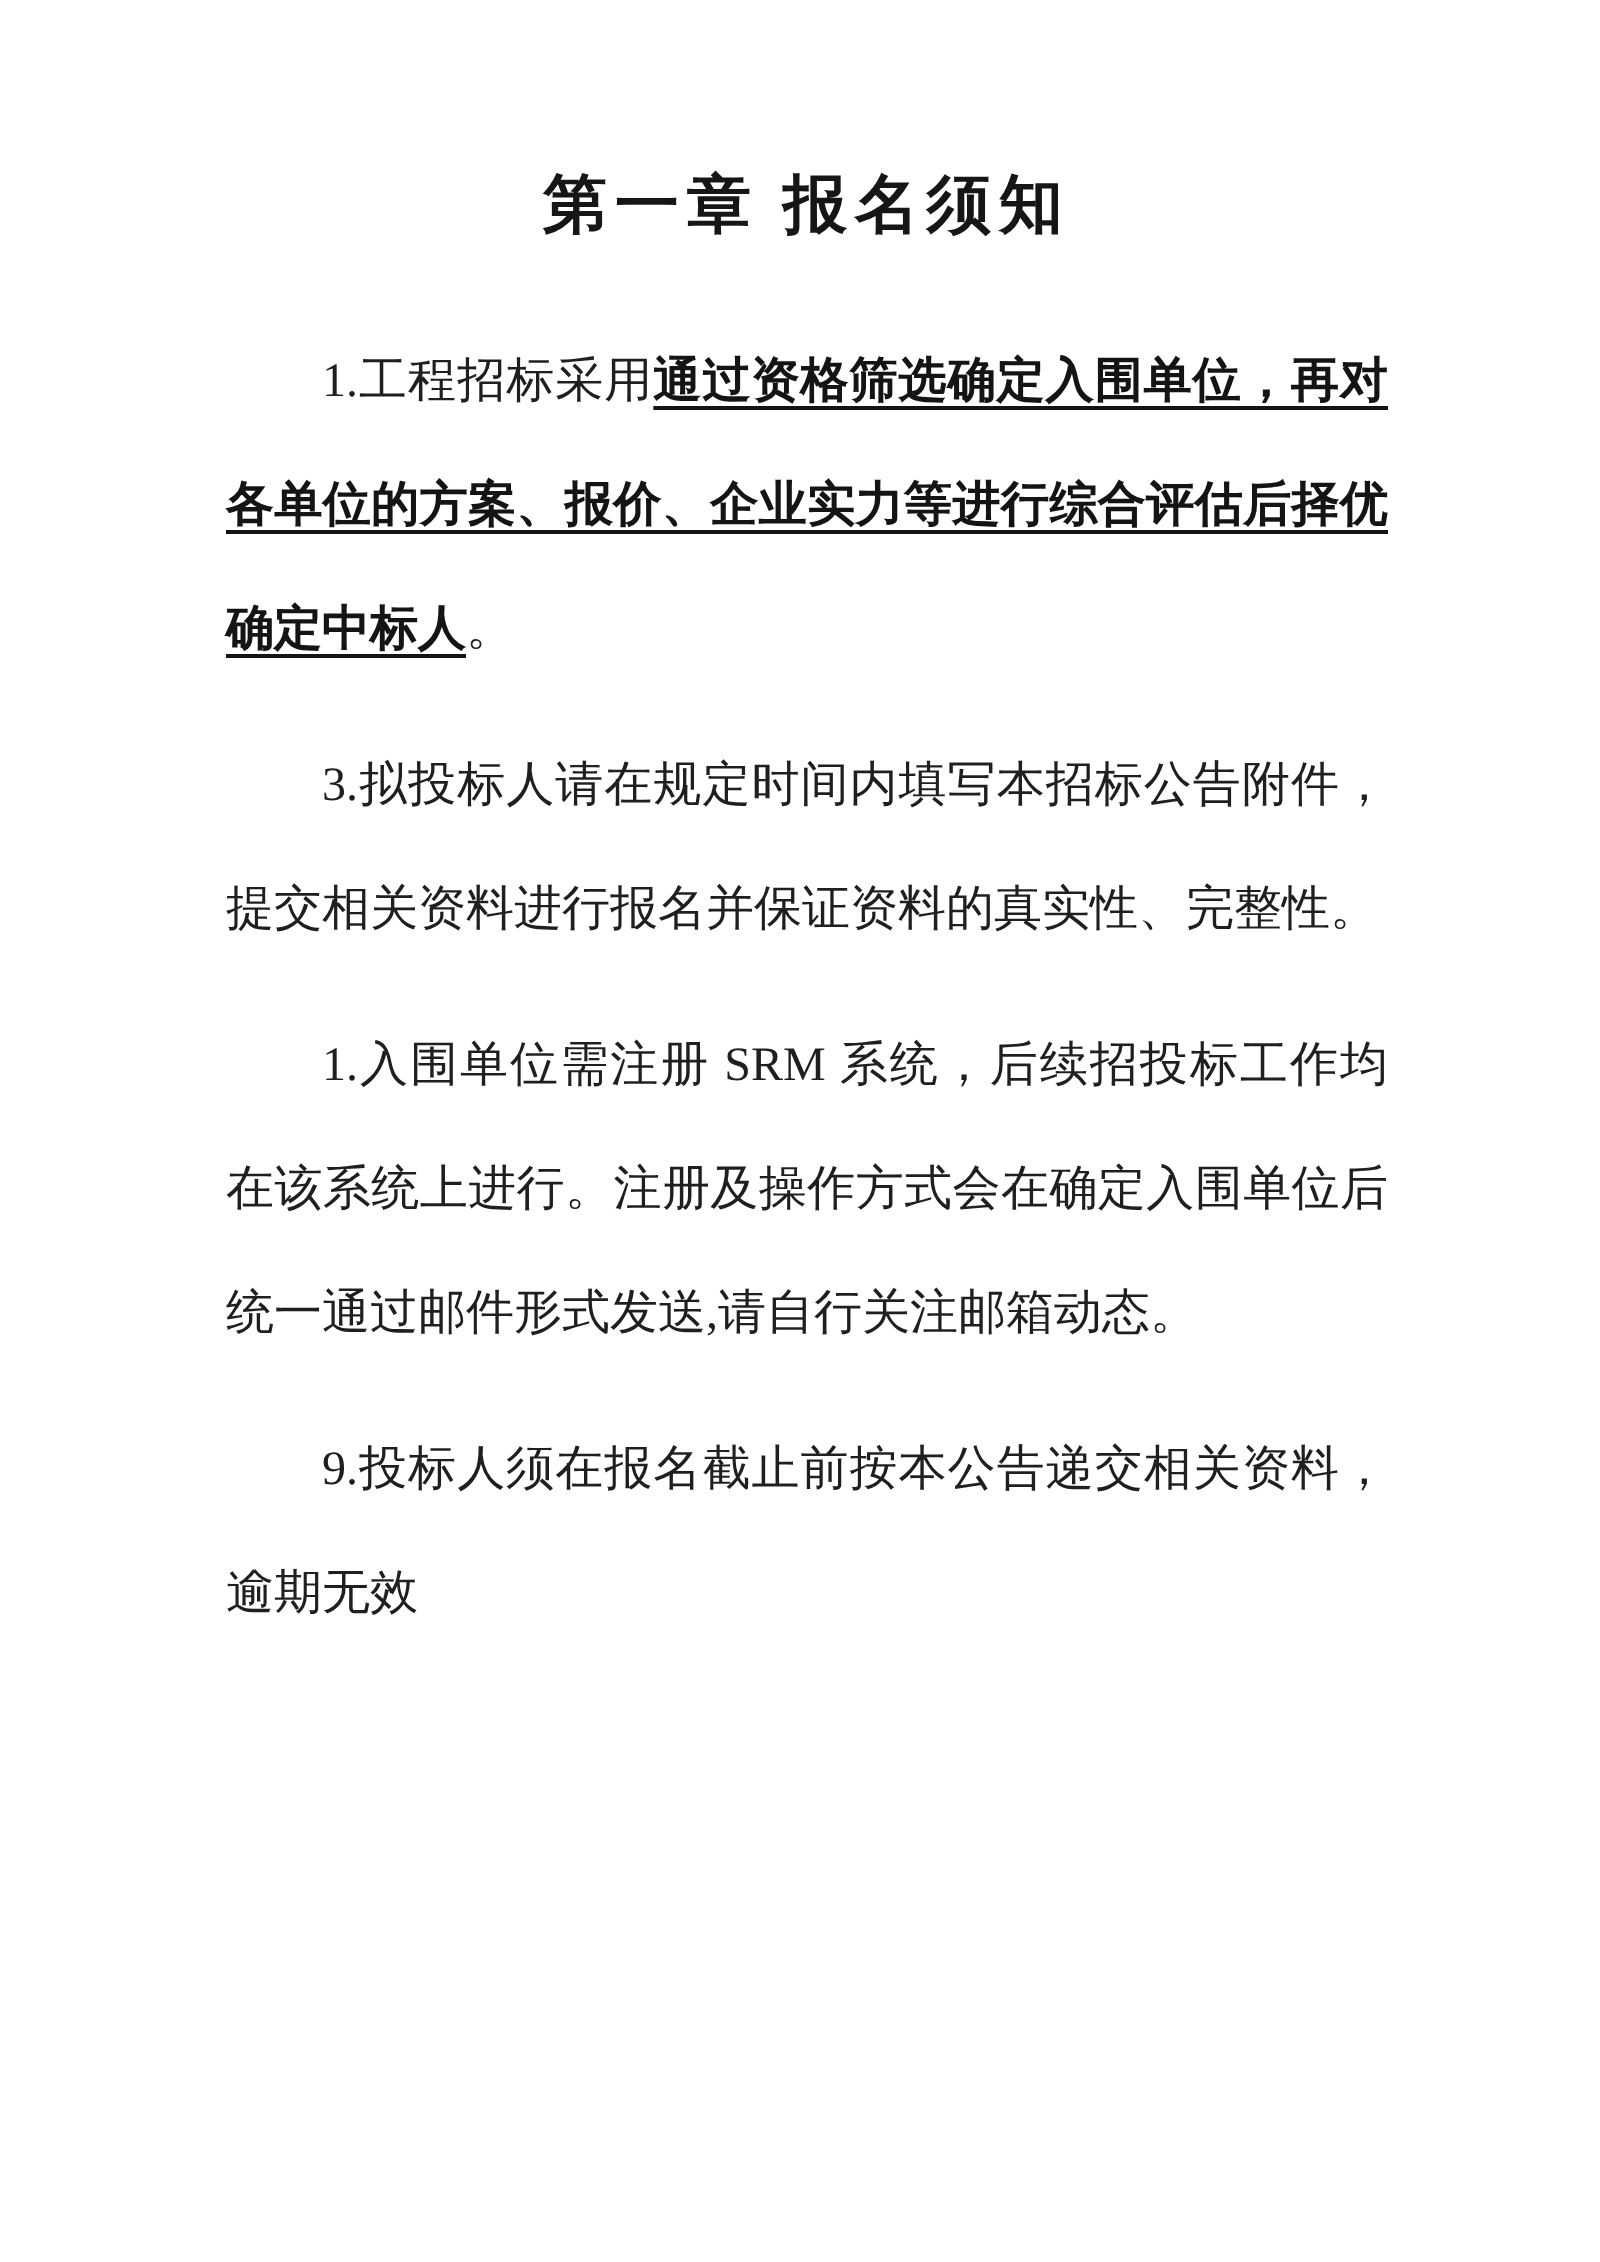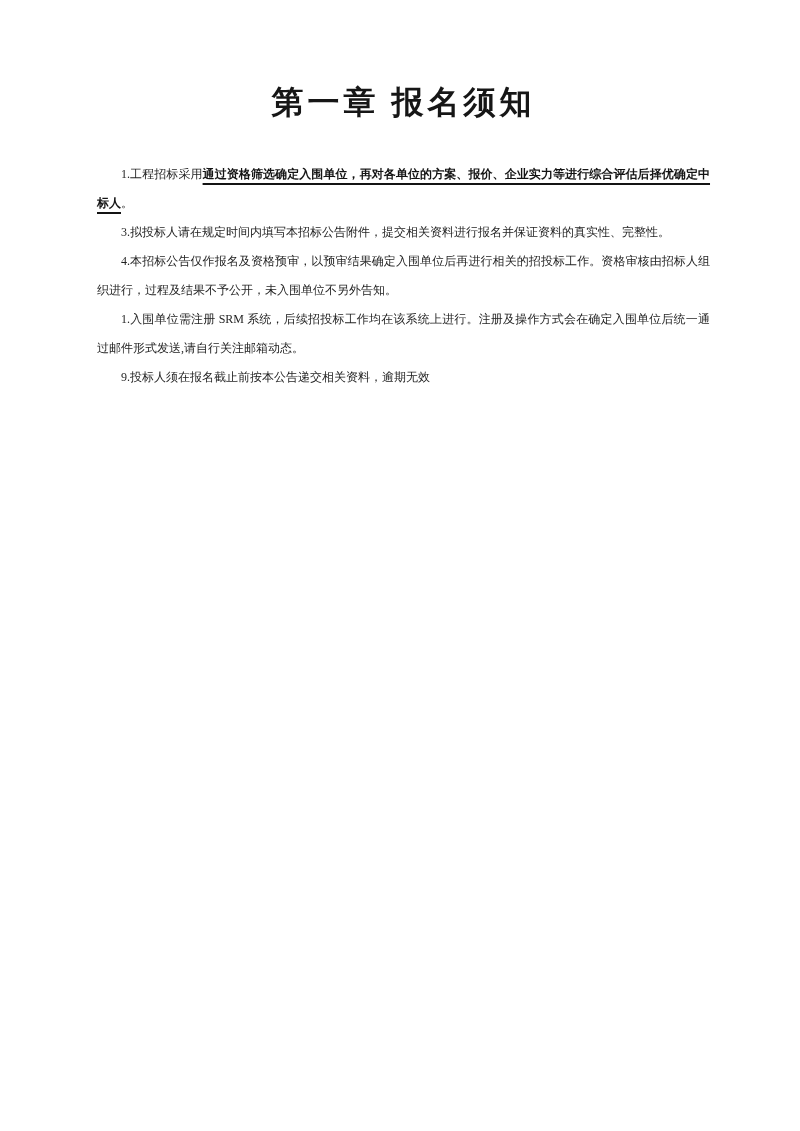--- a/index.html
+++ b/index.html
@@ -22,23 +22,23 @@
     font-size: 32px;
     font-weight: bold;
     text-align: center;
     line-height: 48px;
     letter-spacing: 4px;
     margin: 0 0 34px 0;
     color: #161616;
     white-space: pre;
   }
   .para {
-    font-size: 12px;
-    line-height: 29px;
-    margin: 0;
+    font-size: 24px;
+    line-height: 62px;
+    margin: 16px;
     text-align: justify;
     text-justify: inter-ideograph;
     text-indent: 2em;
     color: #1f1f1f;
   }
   .emph {
     font-weight: bold;
     text-decoration: underline;
     text-decoration-thickness: 1.5px;
     text-underline-offset: 5px;
@@ -49,18 +49,17 @@
 <body>
 
 <div class="page">
   <h1 class="title">第一章 报名须知</h1>
 
   <p class="para"><span>1.工程招标采用</span><span class="emph">通过资格筛选确定入围单位，再对各单位的方案、报价、企业实力等进行综合评估后择优确定中标人</span><span>。</span></p>
 
 
   <p class="para">3.拟投标人请在规定时间内填写本招标公告附件，提交相关资料进行报名并保证资料的真实性、完整性。</p>
 
-  <p class="para">4.本招标公告仅作报名及资格预审，以预审结果确定入围单位后再进行相关的招投标工作。资格审核由招标人组织进行，过程及结果不予公开，未入围单位不另外告知。</p>
 
   <p class="para">1.入围单位需注册 SRM 系统，后续招投标工作均在该系统上进行。注册及操作方式会在确定入围单位后统一通过邮件形式发送,请自行关注邮箱动态。</p>
 
   <p class="para">9.投标人须在报名截止前按本公告递交相关资料，逾期无效</p>
 </div>
 
 </body></html>

